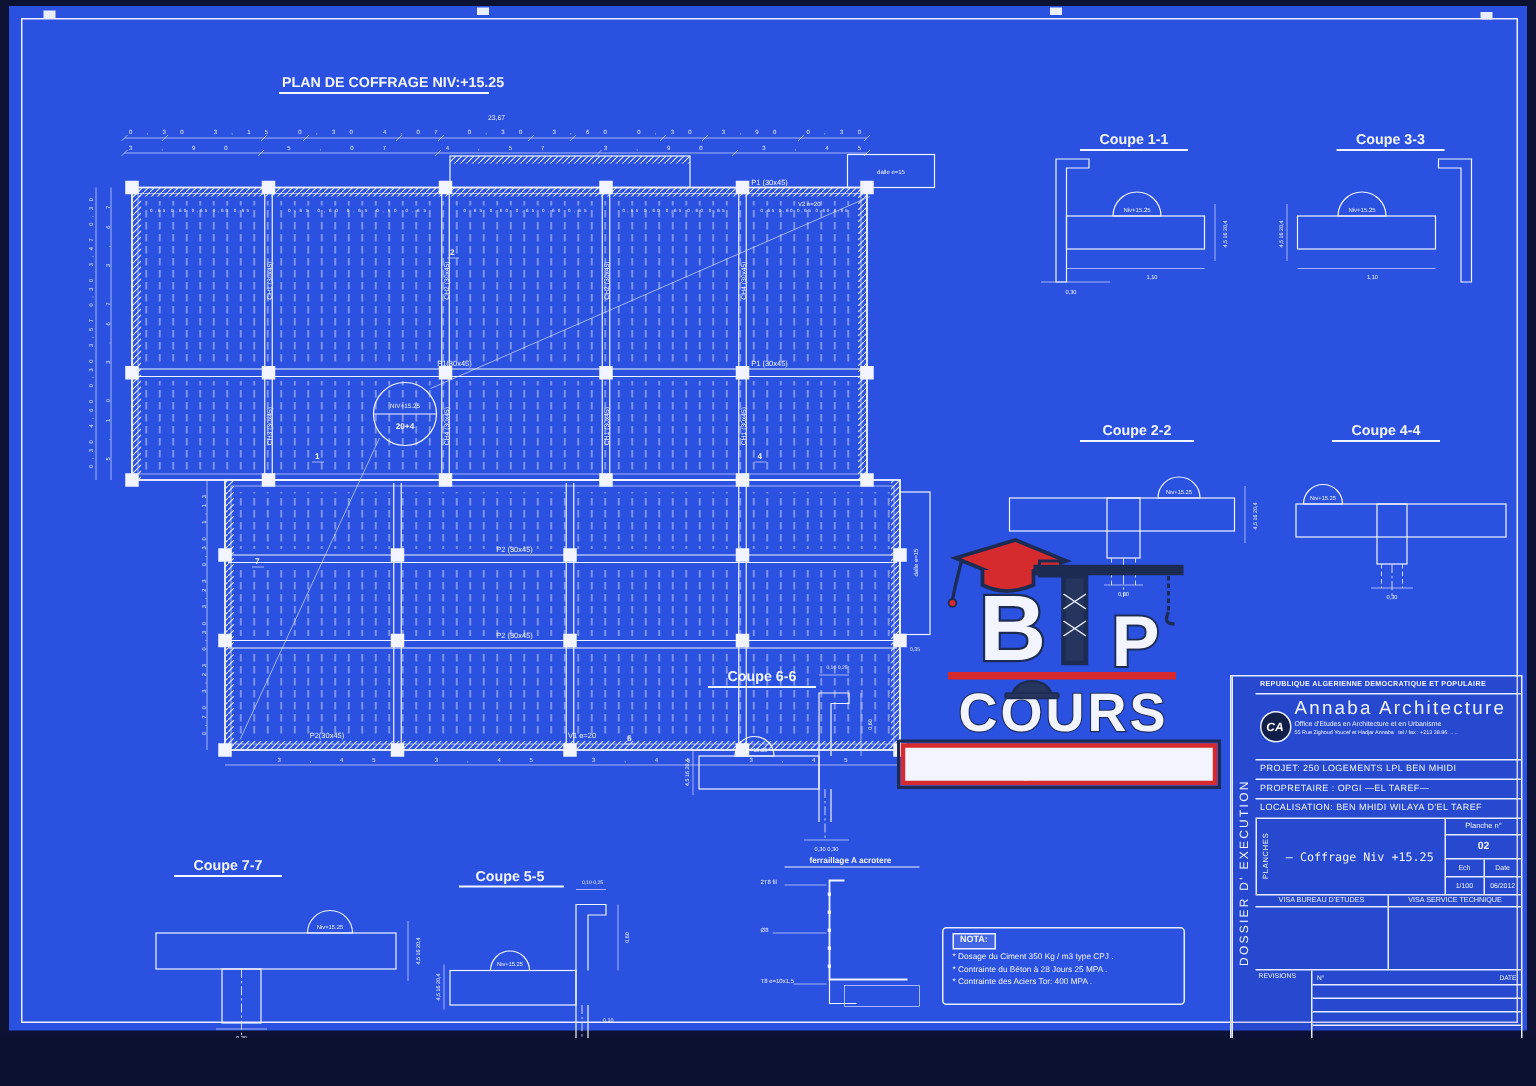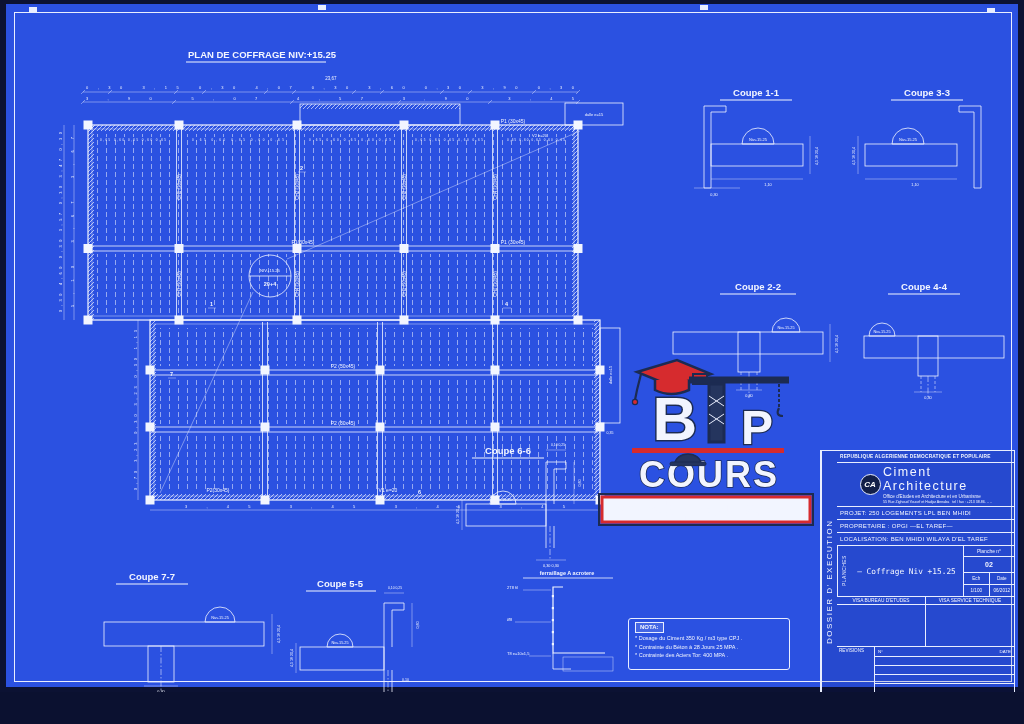--- a/index.html
+++ b/index.html
@@ -25,21 +25,21 @@
   
   .tb{position:absolute;left:820px;top:450px;width:195px;height:263px;border:1.2px solid #e9eeff;
       display:flex;box-sizing:border-box;font-size:6px;background:rgba(10,20,80,.12);}
   .tb .vtxt{writing-mode:vertical-rl;transform:rotate(180deg);text-align:center;}
   .tb-side{width:15px;border-right:1px solid #e9eeff;font-size:8px;letter-spacing:1.5px;display:flex;
       align-items:center;justify-content:center;}
   .tb-main{flex:1;display:flex;flex-direction:column;}
   .tbrow{border-bottom:1px solid #e9eeff;box-sizing:border-box;}
   .tb-rep{height:12px;font-size:4.8px;font-weight:bold;display:flex;align-items:center;padding-left:3px;letter-spacing:.2px;}
   .tb-co{height:44px;display:flex;align-items:stretch;}
-  .tb-logo{width:26px;display:flex;align-items:center;justify-content:center;margin-left:20px;}
+  .tb-logo{width:26px;display:flex;align-items:center;justify-content:center;}
   .tb-logo .disc{width:19px;height:19px;border-radius:50%;background:#121f49;color:#fff;display:flex;
       align-items:center;justify-content:center;font-size:8px;font-weight:bold;font-style:italic;border:1px solid #e9eeff;}
   .tb-co-txt{flex:1;padding-top:2px;}
   .tb-co-name{font-size:12.5px;letter-spacing:1.5px;font-weight:400;}
   .tb-co-sub{font-size:4.6px;margin-top:1px;}
   .tb-co-addr{font-size:3.6px;margin-top:1px;}
   .tb-line{height:13px;display:flex;align-items:center;padding-left:3px;font-size:6px;letter-spacing:.3px;}
   .tb-pl{height:51px;display:flex;}
   .tb-pl-side{width:12px;border-right:1px solid #e9eeff;font-size:5px;display:flex;align-items:center;justify-content:center;letter-spacing:.5px;}
   .tb-pl-title{flex:1;display:flex;align-items:center;justify-content:center;
@@ -461,21 +461,21 @@
 
   <div class="tb">
     <div class="tb-side vtxt">DOSSIER  D' EXECUTION</div>
     <div class="tb-main">
       <div class="tbrow tb-rep">REPUBLIQUE ALGERIENNE DEMOCRATIQUE ET POPULAIRE</div>
       <div class="tbrow tb-co">
         <div class="tb-logo">
           <div class="disc">CA</div>
         </div>
         <div class="tb-co-txt">
-          <div class="tb-co-name">Ciment Architecture</div>
+          <div class="tb-co-name">Annaba Architecture</div>
           <div class="tb-co-sub">Office d'Etudes en Architecture et en Urbanisme</div>
           <div class="tb-co-addr">
             <span>55 Rue Zighoud Youcef et Hadjar Annaba</span>
             &nbsp;&nbsp;<span>tel / fax : +213 38.86. .. ..</span>
           </div>
         </div>
       </div>
       <div class="tbrow tb-line">PROJET:  250 LOGEMENTS LPL BEN MHIDI</div>
       <div class="tbrow tb-line">PROPRETAIRE : OPGI  —EL TAREF—</div>
       <div class="tbrow tb-line">LOCALISATION:  BEN MHIDI  WILAYA D'EL TAREF</div>

